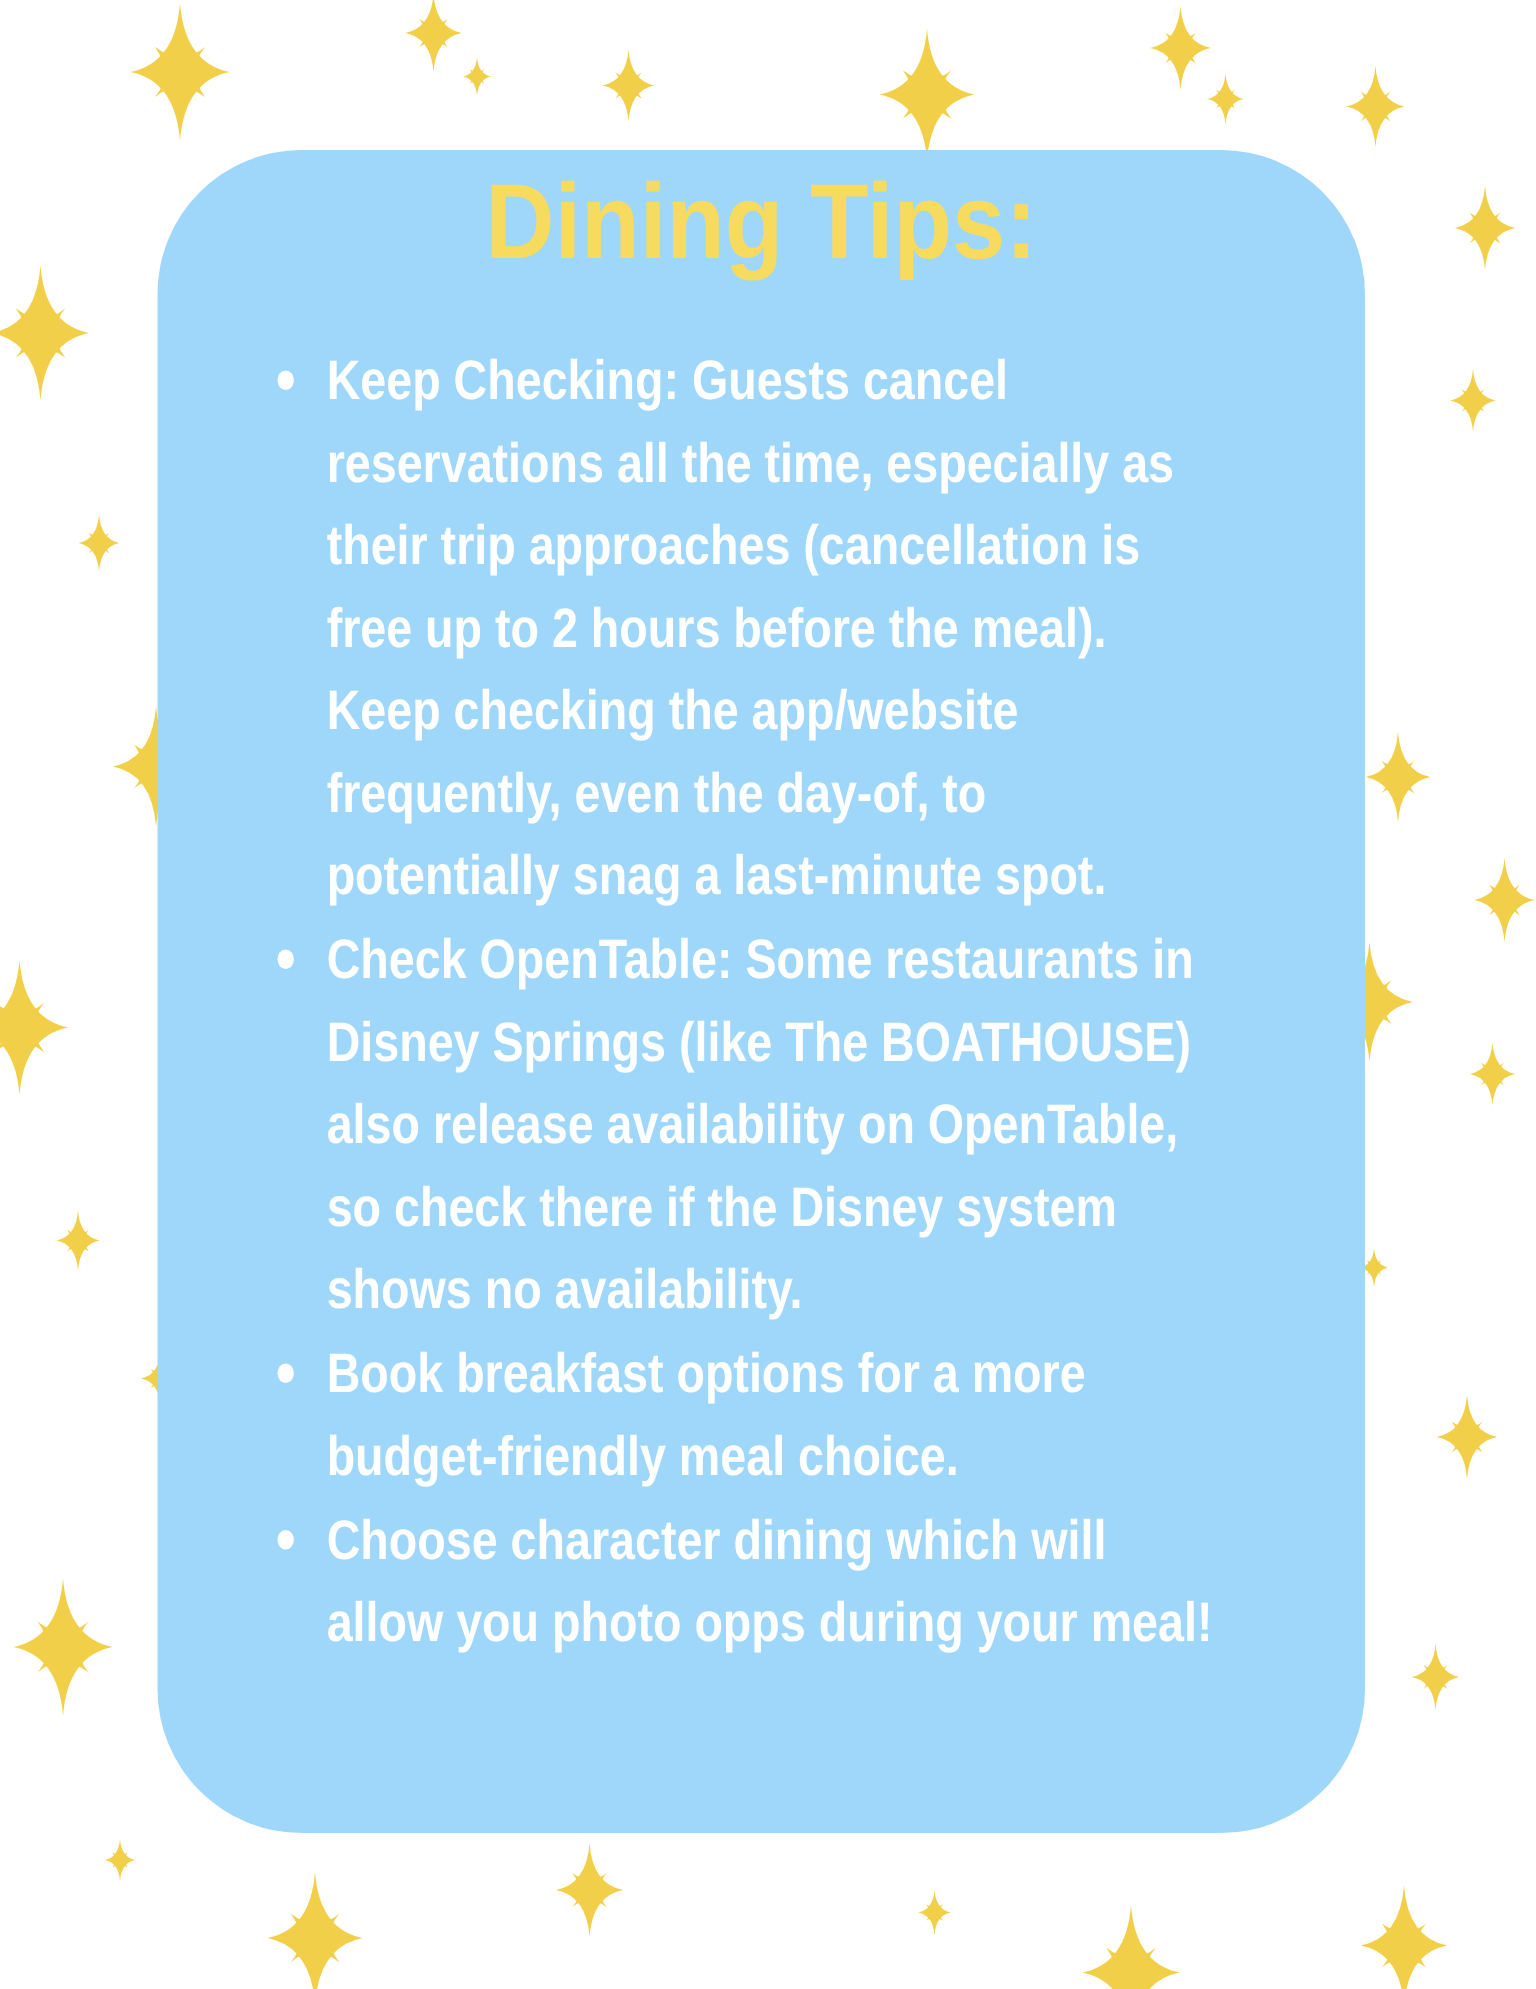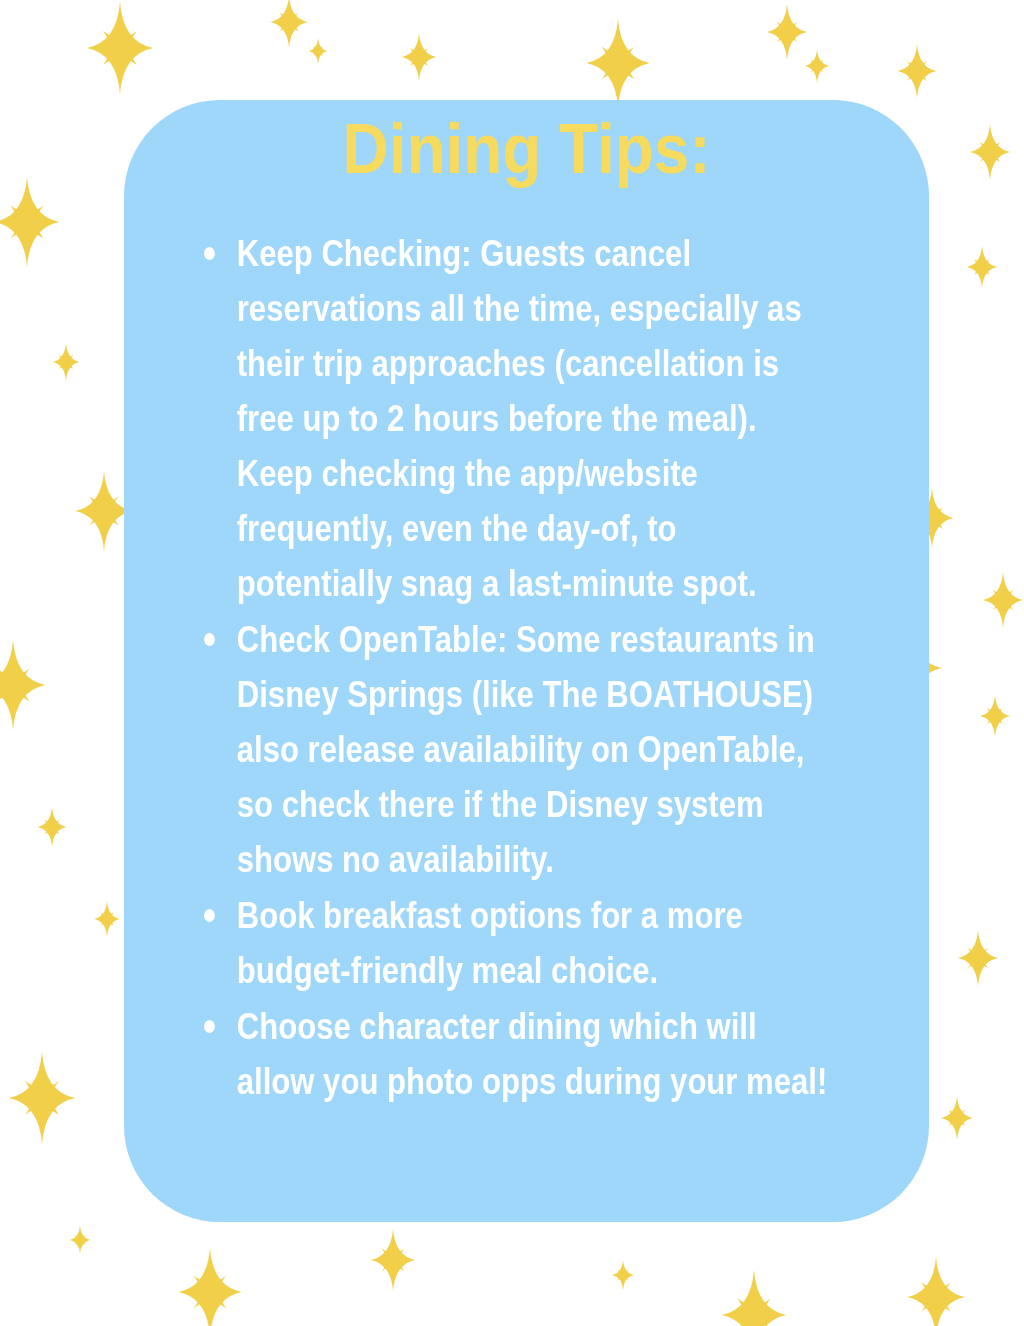--- a/index.html
+++ b/index.html
@@ -20,21 +20,21 @@
   .star {
     position: absolute;
     transform: translate(-50%, -50%);
     fill: var(--star-gold, #f2cf49);
     overflow: visible;
   }
   
   .card {
     position: absolute;
     z-index: 1;
-    left: 124px;
+    left: 105px;
     top: 100px;
     width: 805px;
     height: 1122px;
     background: var(--card-bg, #9ed7fa);
     border-radius: 96px;
   }
   .title {
     margin: 8px 0 0 0;
     text-align: center;
     font-size: 71px;

